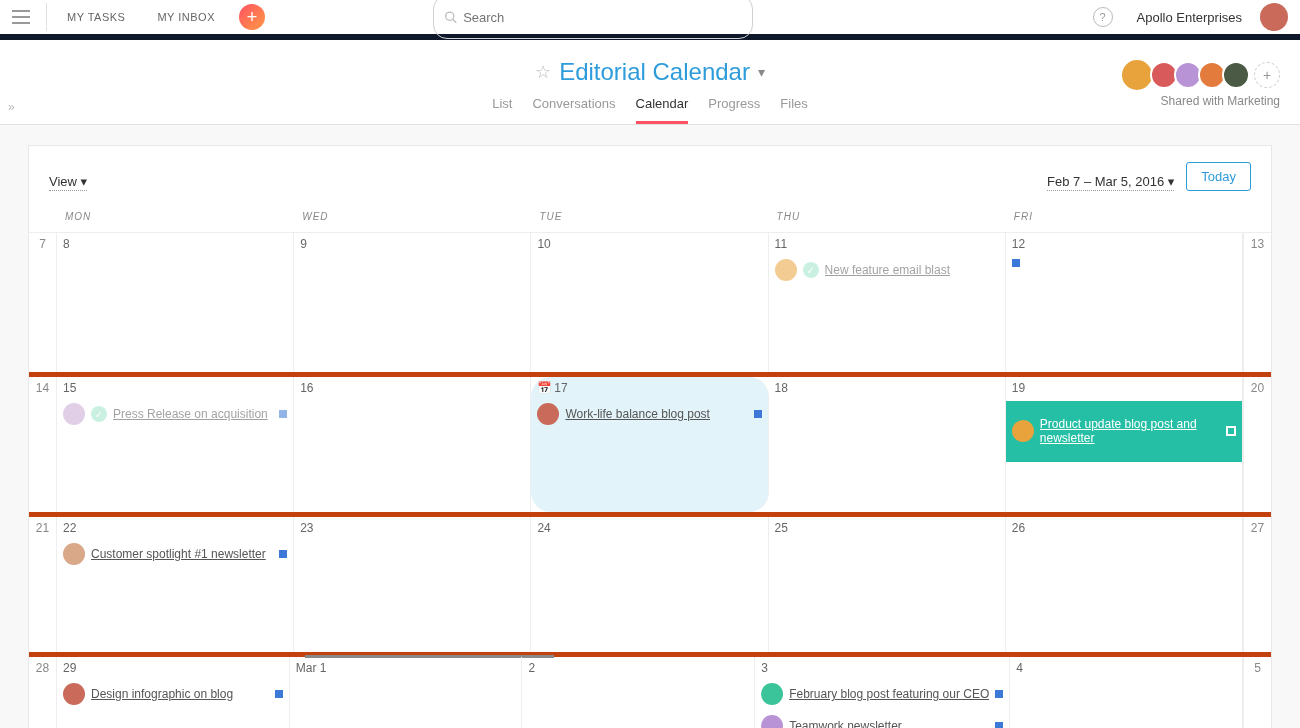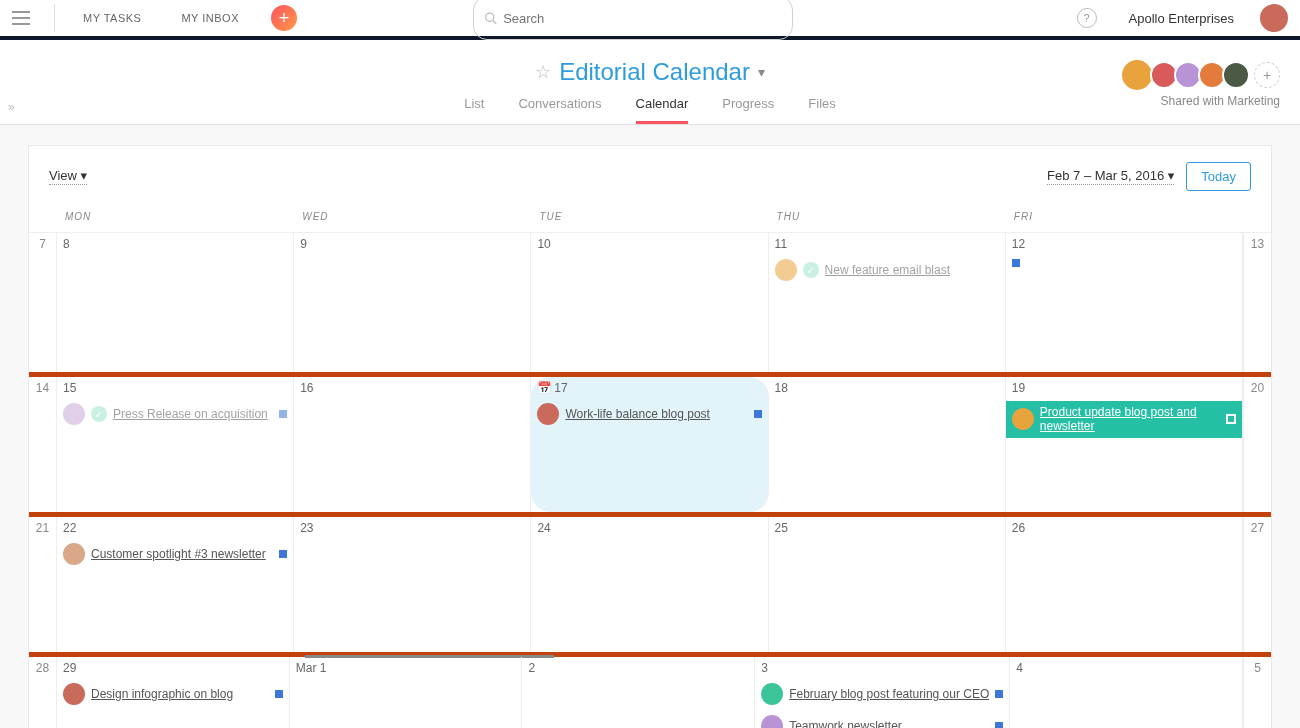--- a/index.html
+++ b/index.html
@@ -1,52 +1,52 @@
 <!DOCTYPE html>
 <html><head>
 <meta charset="utf-8">
 <style>
 * { box-sizing: border-box; margin: 0; padding: 0; }
 body { font-family: -apple-system, BlinkMacSystemFont, "Segoe UI", Helvetica, Arial, sans-serif; font-size: 13px; color: #333; background: #fff; }
 
 
-.topbar { display: flex; align-items: center; height: 40px; border-bottom: 4px solid #0f172a; padding: 0 12px; gap: 16px; }
+.topbar { display: flex; align-items: center; height: 40px; border-bottom: 6px solid #0f172a; padding: 0 12px; gap: 8px; }
 .hamburger { width: 18px; height: 14px; display: flex; flex-direction: column; justify-content: space-between; cursor: pointer; margin-right: 8px; }
 .hamburger span { height: 2px; background: #999; }
 .topnav-link { font-size: 11px; letter-spacing: 0.5px; color: #666; padding: 0 12px; cursor: pointer; }
 .divider-v { width: 1px; height: 28px; background: #e0e0e0; }
 .add-btn { width: 26px; height: 26px; border-radius: 50%; background: linear-gradient(135deg, #ff5263, #ff9a44); color: #fff; display: flex; align-items: center; justify-content: center; font-size: 18px; cursor: pointer; margin-left: 4px; }
 .search-wrap { flex: 0 0 auto; margin-left: 160px; display: flex; align-items: center; width: 320px; height: 44px; border: 1px solid #d0d0d0; border-radius: 14px; padding: 0 10px; color: #999; }
 .search-wrap input { border: none; outline: none; width: 100%; font-size: 13px; color: #333; margin-left: 6px; }
 .spacer { flex: 1; }
 .help-icon { width: 20px; height: 20px; border: 1px solid #bbb; border-radius: 50%; display: flex; align-items: center; justify-content: center; font-size: 11px; color: #999; margin-right: 16px; cursor: pointer; }
 .org-name { font-size: 13px; color: #333; margin-right: 10px; }
 .avatar-img { width: 28px; height: 28px; border-radius: 50%; background: #d89070; display: inline-block; }
 
 
 .project-header { text-align: center; padding: 18px 0 0; border-bottom: 1px solid #e0e0e0; position: relative; }
 .project-title-row { display: flex; align-items: center; justify-content: center; gap: 8px; }
 .star { color: #bbb; font-size: 18px; cursor: pointer; }
 .project-title { font-size: 24px; color: #2e9cdb; font-weight: 400; }
 .caret-down { color: #888; font-size: 14px; cursor: pointer; }
-.tabs { display: flex; justify-content: center; gap: 34px; margin-top: 10px; }
+.tabs { display: flex; justify-content: center; gap: 20px; margin-top: 10px; }
 .tab { font-size: 13px; color: #999; padding-bottom: 10px; cursor: pointer; }
 .tab.active { color: #333; border-bottom: 3px solid #ff5263; }
 .members { position: absolute; right: 20px; top: 18px; display: flex; align-items: center; gap: -4px; }
 .member-avatar { width: 28px; height: 28px; border-radius: 50%; margin-left: -4px; border: 2px solid #fff; display: inline-block; }
 .member-avatar.large { width: 34px; height: 34px; }
 .add-member { width: 26px; height: 26px; border: 1px dashed #ccc; border-radius: 50%; display: flex; align-items: center; justify-content: center; color: #999; margin-left: 4px; cursor: pointer; font-size: 14px; }
 .shared-label { position: absolute; right: 20px; top: 54px; font-size: 12px; color: #888; }
 
 .sidebar-expand { position: absolute; left: 8px; top: 60px; color: #bbb; font-size: 12px; cursor: pointer; }
 
 
 .cal-wrapper { padding: 20px 28px; background: #f8f8f8; }
 .cal-container { background: #fff; border: 1px solid #e8e8e8; }
-.cal-toolbar { display: flex; align-items: center; padding: 16px 20px 10px; }
+.cal-toolbar { display: flex; align-items: flex-end; padding: 16px 20px 10px; }
 .view-select { font-size: 13px; color: #333; border-bottom: 1px dotted #999; padding-bottom: 1px; cursor: pointer; }
 .date-range { font-size: 13px; color: #333; border-bottom: 1px dotted #999; padding-bottom: 1px; cursor: pointer; margin-right: 12px; }
 .today-btn { font-size: 13px; color: #2e9cdb; background: #fff; border: 1px solid #2e9cdb; border-radius: 3px; padding: 6px 14px; cursor: pointer; }
 
 
 .day-headers { display: grid; grid-template-columns: 28px repeat(5, 1fr) 28px; padding: 6px 0 6px; }
 .day-header { font-size: 10px; letter-spacing: 1px; color: #888; padding: 4px 8px; font-style: italic; }
 .day-header.first { padding-left: 20px; }
 
 
@@ -66,21 +66,21 @@
 
 
 .task { display: flex; align-items: center; gap: 6px; margin-top: 6px; font-size: 12px; color: #555; cursor: pointer; padding: 2px 0; }
 .task.completed { opacity: 0.55; }
 .task .task-avatar { width: 22px; height: 22px; border-radius: 50%; flex-shrink: 0; }
 .task .check { width: 16px; height: 16px; border-radius: 50%; display: flex; align-items: center; justify-content: center; font-size: 10px; flex-shrink: 0; }
 .task .check.done { background: #9de4c9; color: #fff; }
 .task .label { flex: 1; white-space: nowrap; overflow: hidden; text-overflow: ellipsis; text-decoration: underline; }
 .task .marker { width: 8px; height: 8px; background: #3c78d8; flex-shrink: 0; }
 
-.task.green { background: #24bfa5; color: #fff; padding: 4px 6px; border-radius: 0; margin: 6px -6px 0 -6px; }
+.task.green { background: #24bfa5; color: #fff; padding: 16px 6px; border-radius: 0; margin: 6px -6px 0 -6px; }
 .task.green .label { color: #fff; font-size: 12px; line-height: 1.2; white-space: normal; }
 .task.green .marker { width: 10px; height: 10px; border: 2px solid #fff; background: transparent; }
 
 .today-icon { color: #2e9cdb; margin-right: 2px; font-size: 12px; }
 
 svg.search-svg { width: 14px; height: 14px; }
 
 </style>
 </head>
 <body>
@@ -212,21 +212,21 @@
             </div>
           </div>
           <div class="week-edge right">20</div>
         </div>
         <div class="week">
           <div class="week-edge">21</div>
           <div class="day-cell">
             <div class="day-num"><span>22</span></div>
             <div class="task">
               <span class="task-avatar" style="background: rgb(216, 168, 136);"></span>
-              <span class="label">Customer spotlight #3 newsletter</span>
+              <span class="label">Customer spotlight #1 newsletter</span>
               <span class="marker"></span>
             </div>
           </div>
           <div class="day-cell">
             <div class="day-num"><span>23</span></div>
           </div>
           <div class="day-cell">
             <div class="day-num"><span>24</span></div>
           </div>
           <div class="day-cell">

